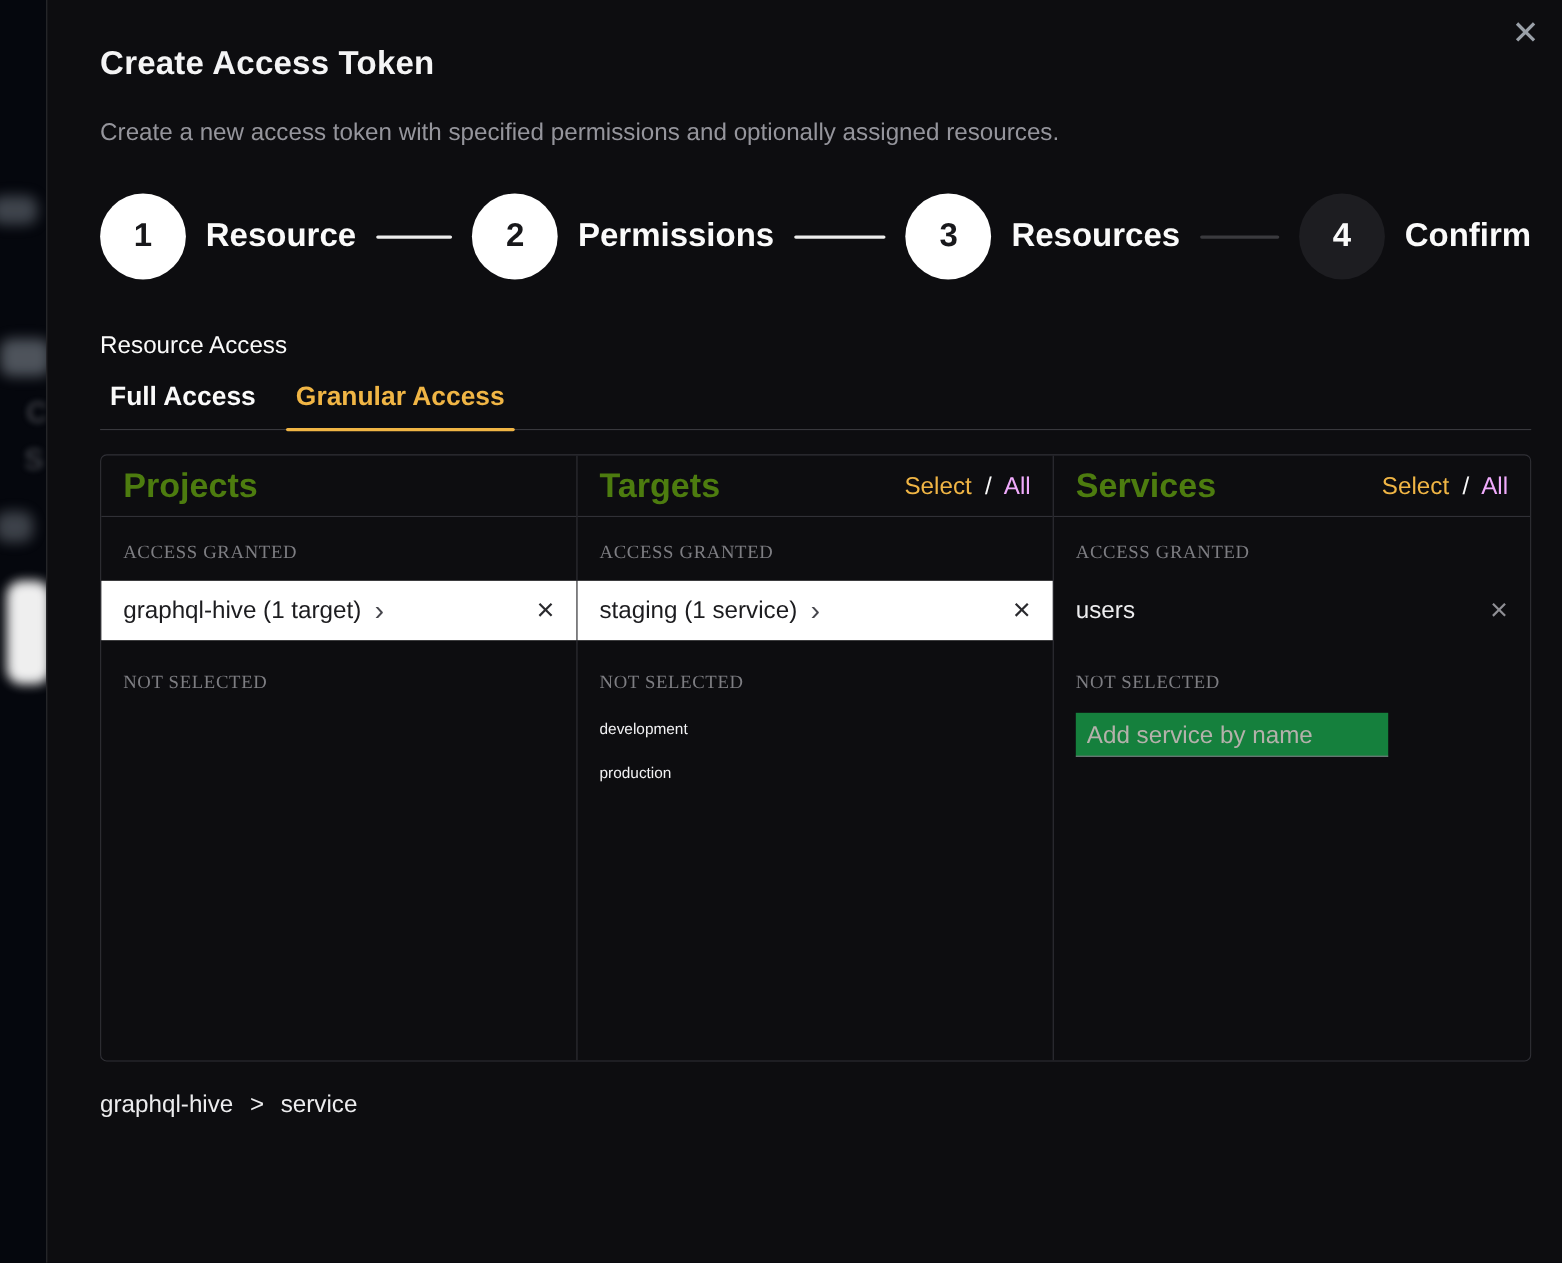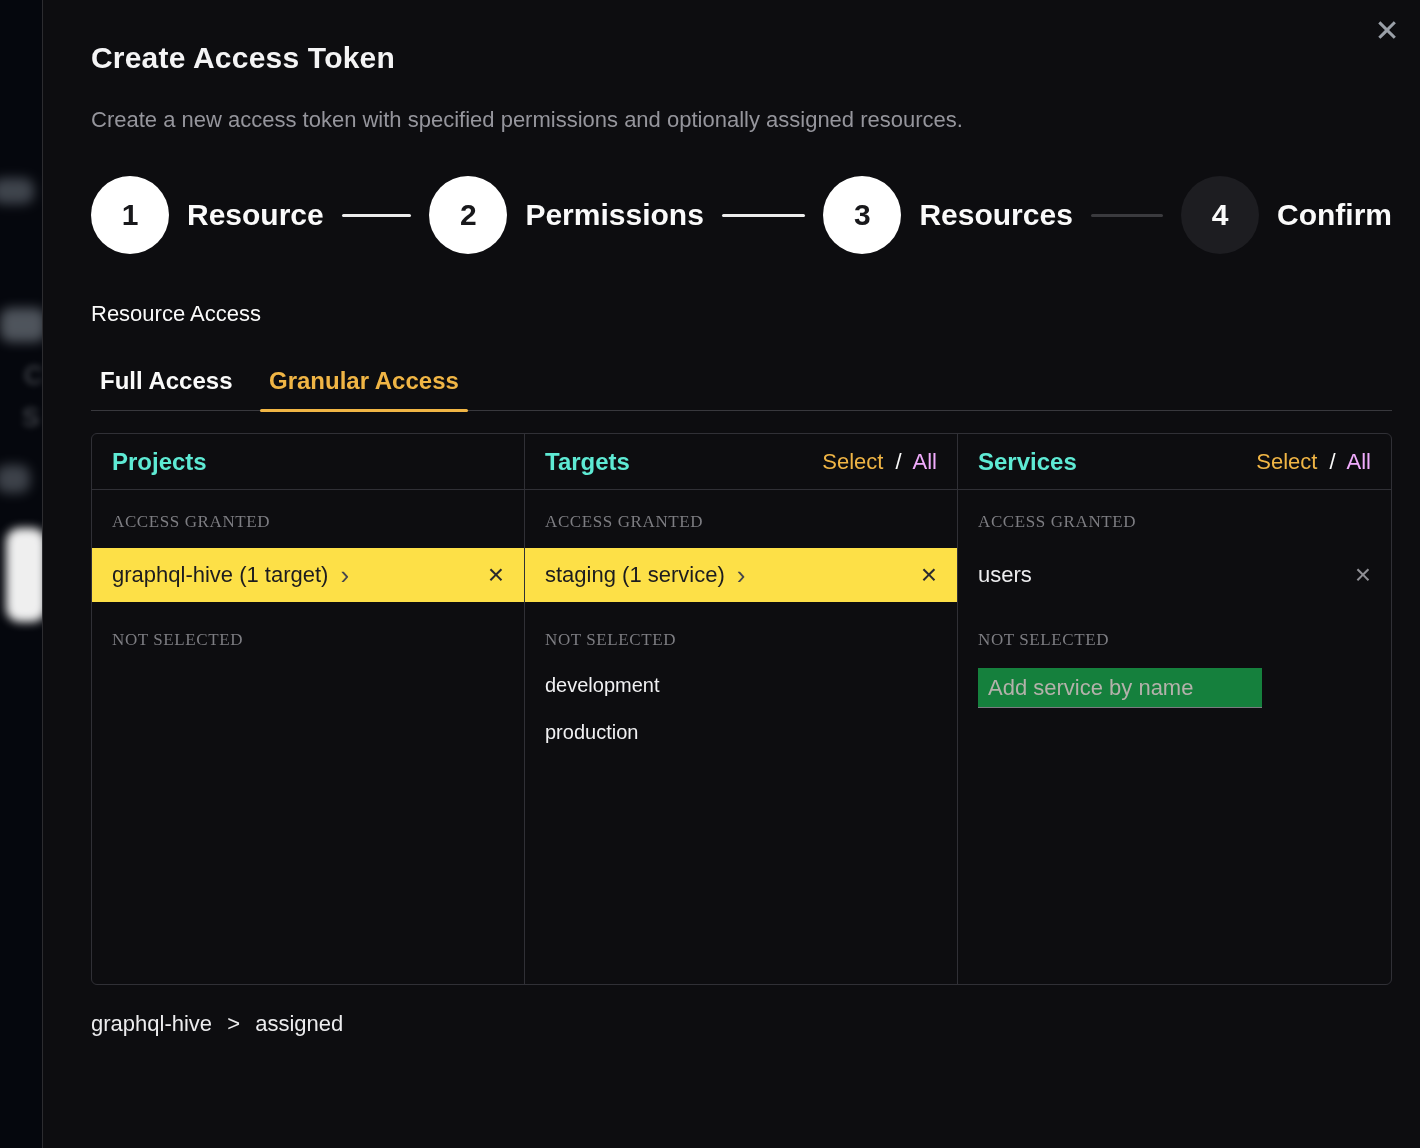--- a/index.html
+++ b/index.html
@@ -47,54 +47,54 @@
   .step-circle.done { background: #ffffff; color: #18181b; }
   .step-circle.todo { background: #1d1d21; color: #fafafa; }
   .step-label { margin-left: 18px; font-size: 30px; font-weight: 600; color: #fafafa; white-space: nowrap; }
   .conn { height: 3px; border-radius: 2px; margin: 0 18px; }
   .conn.lit { background: #ececec; }
   .conn.dim { background: #3a3a3e; }
   .conn.w1 { width: 85px; } .conn.w2 { width: 102px; } .conn.w3 { width: 88px; }
 
   
   .section-heading { margin-top: 47px; font-size: 22px; font-weight: 500; color: #fafafa; }
-  .tabs { margin-top: 40px; border-bottom: 1px solid #38383d; }
+  .tabs { margin-top: 20px; border-bottom: 1px solid #38383d; }
   .tab { display: inline-block; position: relative; font-size: 24px; font-weight: 600;
          padding: 0 9px 15px; margin-right: 14px; color: #fafafa; cursor: pointer; }
   .tab.active { color: #f0b545; }
   .tab.active::after { content: ""; position: absolute; left: 0; right: 0; bottom: -2px;
          height: 3px; background: #f0b545; border-radius: 2px; }
   .picker-desc { margin-top: 44px; font-size: 22px; color: #f0f0f2; }
 
   
   .picker { margin-top: 22px; height: 552px; display: grid; grid-template-columns: 1fr 1fr 1fr;
             border: 1px solid #303036; border-radius: 6px; overflow: hidden; }
   .pcol { border-right: 1px solid #303036; display: flex; flex-direction: column; min-width: 0; }
   .pcol:last-child { border-right: none; }
   .pcol-header { flex: 0 0 56px; height: 56px; display: flex; align-items: center;
                  justify-content: space-between; padding: 0 20px; border-bottom: 1px solid #303036; }
-  .pcol-title { font-size: 24px; font-weight: 700; color: #5eead4; }
+  .pcol-title { font-size: 31px; font-weight: 700; color: #4d7c0f; }
   .selectall { font-size: 22px; white-space: nowrap; }
   .selectall .sel { color: #f0b545; cursor: pointer; }
   .selectall .sep { color: #fafafa; margin: 0 6px; }
   .selectall .all { color: #f0abfc; cursor: pointer; }
 
   .sec-label { margin: 22px 20px 0; font-size: 17px; font-weight: 500; color: #7d7d82; letter-spacing: .6px; font-family: Liberation Serif, serif; }
   .sec-label.ns { margin-top: 28px; }
   .grow { margin-top: 16px; height: 54px; flex: 0 0 54px; display: flex; align-items: center;
           padding: 0 20px; font-size: 22px; cursor: pointer; }
-  .grow.hl { background: #fde047; color: #1c1c1f; }
+  .grow.hl { background: #ffffff; color: #1c1c1f; }
   .grow.plain { color: #ededef; }
   .grow .chev { margin-left: 12px; font-size: 26px; line-height: 20px; color: #47474d; }
   .grow .rm { margin-left: auto; font-size: 28px; line-height: 28px; background: none; border: none;
               cursor: pointer; font-family: inherit; }
   .grow.hl .rm { color: #2a2a2e; }
   .grow.plain .rm { color: #8f8f95; }
   .note { margin: 16px 20px 0; font-size: 21px; color: #f1f1f3; }
-  .item { margin: 24px 20px 0; font-size: 20px; color: #f1f1f3; cursor: pointer; }
+  .item { margin: 24px 20px 0; font-size: 14px; color: #f1f1f3; cursor: pointer; }
   .svc-input { margin: 18px 20px 0; width: 284px; height: 40px; background: #15803d;
                border: none; border-bottom: 1px solid #7b7b80; color: #d9d6d0;
                font-size: 22px; padding: 0 10px; font-family: inherit; }
   .svc-input::placeholder { color: #b4b1ab; }
 
   
   .breadcrumb { margin-top: 26px; font-size: 22px; color: #ececee; }
   .breadcrumb .bc-sep { margin: 0 9px; }
 </style>
 </head>
@@ -188,16 +188,16 @@
         <button class="rm">×</button>
       </div>
       <div class="sec-label ns">NOT SELECTED</div>
       <input class="svc-input" type="text" placeholder="Add service by name" style="">
     </div>
   </div>
 
   <div class="breadcrumb">
     <span>graphql-hive</span>
     <span class="bc-sep">&gt;</span>
-    <span>assigned</span>
+    <span>service</span>
   </div>
 
 </div>
 
 </body></html>

